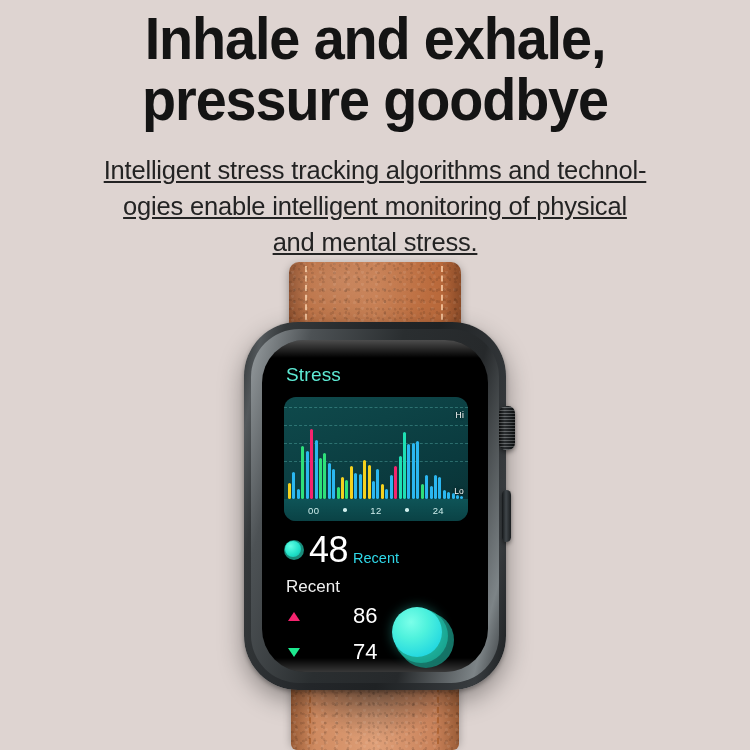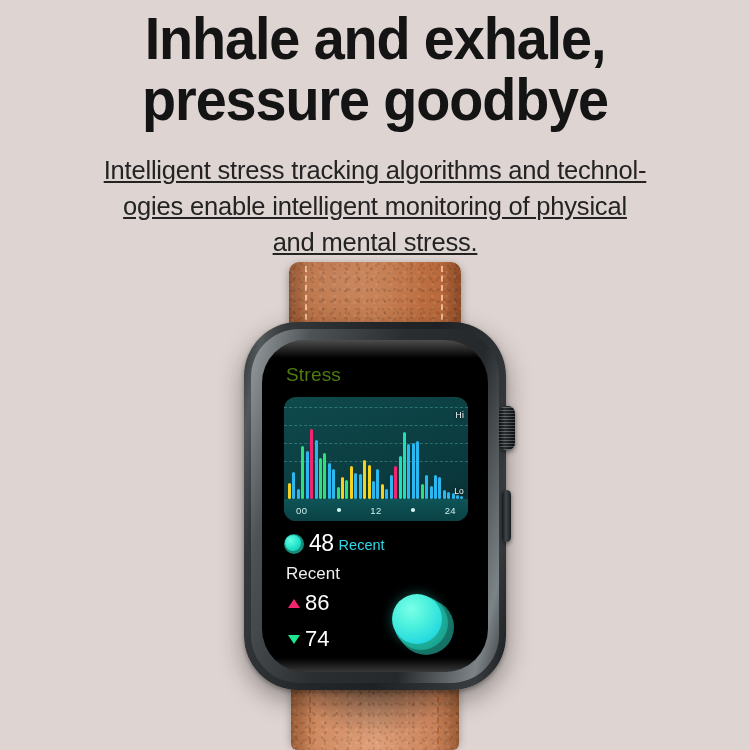--- a/index.html
+++ b/index.html
@@ -161,21 +161,21 @@
   .ui{
     position:absolute;inset:0;
     padding:24px 20px 0 22px;
     box-sizing:border-box;
     color:#fff;
   }
   .ui-title{
     font-size:19px;
     font-weight:400;
     letter-spacing:.2px;
-    color:#4d7c0f;
+    color:#5eead4;
     margin:0 0 11px 2px;
   }
 
   
   .chart-card{
     position:relative;
     height:124px;
     border-radius:12px;
     background:linear-gradient(160deg,#0f4a4c 0%,#0d4346 30%,#0a3a3e 65%,#093033 100%);
     overflow:hidden;
@@ -210,21 +210,21 @@
   }
   .hi-lbl{top:13px;}
   .lo-lbl{bottom:25px;}
 
   .axis{
     position:absolute;left:0;right:0;bottom:0;height:22px;
     background:linear-gradient(180deg,#0e5457,#0a4245);
     display:flex;
     align-items:center;
     justify-content:space-between;
-    padding:0 12px;
+    padding:0 24px;
     box-sizing:border-box;
     font-size:9.5px;
     color:#cfeeec;
     letter-spacing:.4px;
   }
   .axis .dot{
     width:3.5px;height:3.5px;border-radius:50%;
     background:#cfeeec;
     display:inline-block;
   }
@@ -247,21 +247,21 @@
     background:#1fa590;
     opacity:.85;
   }
   .score-dot .core{
     position:absolute;left:1px;top:1px;
     width:16px;height:16px;
     border-radius:50%;
     background:radial-gradient(circle at 35% 32%,#63ffe4,#1ee0c8 60%,#14b6a5);
   }
   .score-val{
-    font-size:23px;
+    font-size:36px;
     font-weight:400;
     line-height:1;
     color:#ffffff;
     letter-spacing:-0.5px;
   }
   .score-state{
     font-size:14.5px;
     color:#2fd8e8;
     margin-left:5px;
     align-self:flex-end;
@@ -278,20 +278,21 @@
     position:relative;
     margin-top:8px;
     height:92px;
   }
   .recent-list{
     position:absolute;left:4px;top:0;
   }
   .recent-item{
     display:flex;align-items:center;
     margin-bottom:14px;
+    gap:48px;
   }
   .tri{
     width:0;height:0;
     margin-right:5px;
   }
   .tri.up{
     border-left:6px solid transparent;
     border-right:6px solid transparent;
     border-bottom:9px solid #f5246e;
   }

